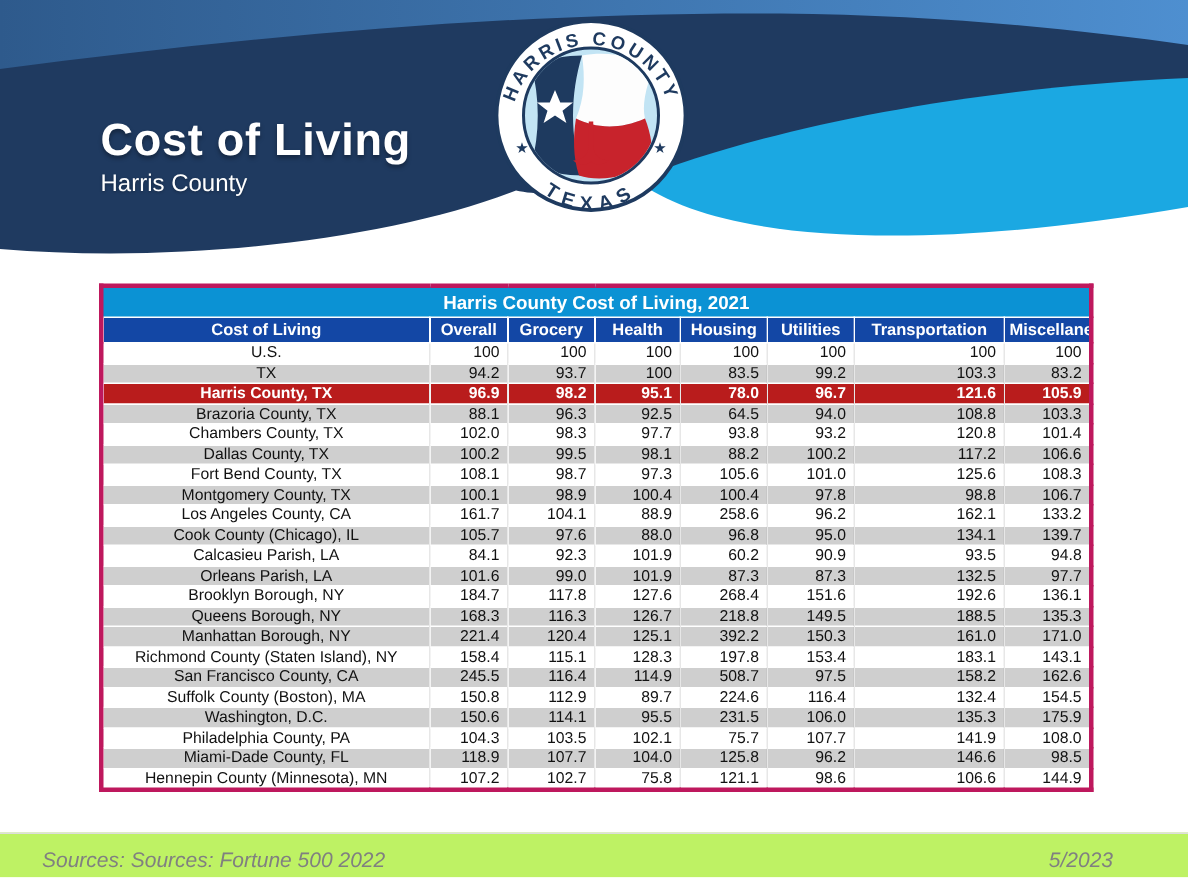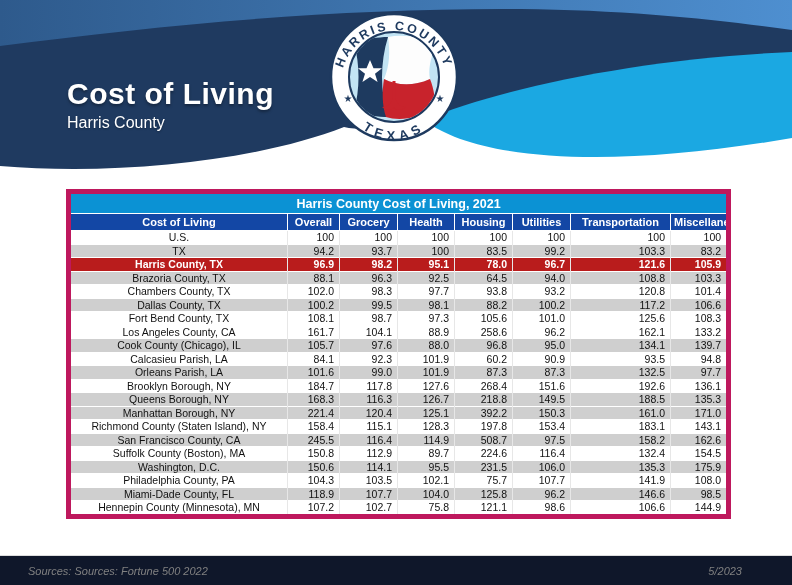--- a/index.html
+++ b/index.html
@@ -8,39 +8,39 @@
   
   .header{position:absolute;top:0;left:0;width:792px;height:186px;}
   .header svg{display:block;}
   .title-block{position:absolute;left:67px;top:78px;color:#fff;}
   .page-title{font-size:30px;font-weight:bold;letter-spacing:.5px;
               text-shadow:0 2px 3px rgba(0,0,0,.35);line-height:32px;}
   .page-subtitle{font-size:16px;margin-top:4px;text-shadow:0 1px 2px rgba(0,0,0,.3);}
   
   .content{position:absolute;top:189px;left:66px;width:660px;}
   table{border-collapse:collapse;width:660px;table-layout:fixed;
-        font-size:10.5px;color:#111;border:5px solid #be185d;}
+        font-size:10.5px;color:#111;border:3px solid #be185d;}
   tr.title-row th{background:#0B92D4;color:#fff;font-size:12.5px;font-weight:bold;
                   height:19px;text-align:center;padding:0;border-bottom:1px solid #fff;}
   tr.header-row th{background:#1347A5;color:#fff;font-size:11px;font-weight:bold;
                    height:16px;text-align:center;padding:0 3px;
                    border-right:1px solid rgba(255,255,255,.65);white-space:nowrap;
                    overflow:hidden;}
   tr.header-row th:last-child{border-right:none;}
   tbody td{height:12.5px;line-height:12.5px;padding:0 5px;white-space:nowrap;overflow:hidden;
            border-top:1px solid #fff;border-right:1px solid rgba(120,120,120,.18);}
   tbody td:last-child{border-right:none;}
   tbody td.label{text-align:center;}
   tbody td.num{text-align:right;}
   tr.odd{background:#fff;}
   tr.gray{background:#CFCFCF;}
   tr.hl{background:#b91c1c;color:#fff;font-weight:bold;}
   
-  .footer{position:absolute;left:0;bottom:0;width:792px;height:29px;background:#0f172a;
-          border-top:1px solid #DDDDDD;color:#808080;font-size:11px;font-style:italic;}
+  .footer{position:absolute;left:0;bottom:0;width:792px;height:29px;background:#bef264;
+          border-top:1px solid #DDDDDD;color:#808080;font-size:14px;font-style:italic;}
   .footer .sources{position:absolute;left:28px;top:9px;}
   .footer .date{position:absolute;right:50px;top:9px;text-align:right;}
 </style>
 </head>
 <body>
 
 <div class="slide">
 
   <div class="header">
     <svg width="792" height="186" viewBox="0 0 792 186">
@@ -186,20 +186,30 @@
           <tr class="odd">
             <td class="label">Fort Bend County, TX</td>
             <td class="num">108.1</td>
             <td class="num">98.7</td>
             <td class="num">97.3</td>
             <td class="num">105.6</td>
             <td class="num">101.0</td>
             <td class="num">125.6</td>
             <td class="num">108.3</td>
           </tr>
+          <tr class="gray">
+            <td class="label">Montgomery County, TX</td>
+            <td class="num">100.1</td>
+            <td class="num">98.9</td>
+            <td class="num">100.4</td>
+            <td class="num">100.4</td>
+            <td class="num">97.8</td>
+            <td class="num">98.8</td>
+            <td class="num">106.7</td>
+          </tr>
           <tr class="odd">
             <td class="label">Los Angeles County, CA</td>
             <td class="num">161.7</td>
             <td class="num">104.1</td>
             <td class="num">88.9</td>
             <td class="num">258.6</td>
             <td class="num">96.2</td>
             <td class="num">162.1</td>
             <td class="num">133.2</td>
           </tr>

